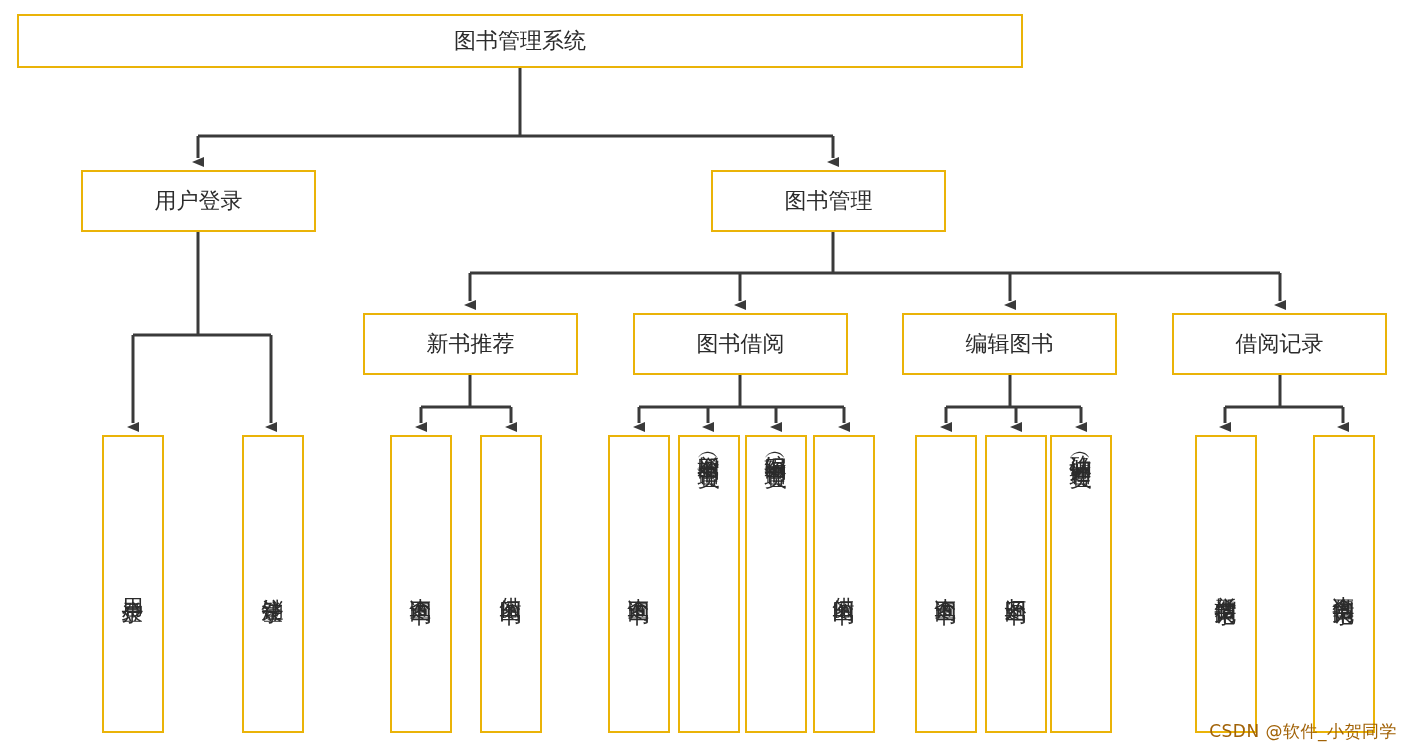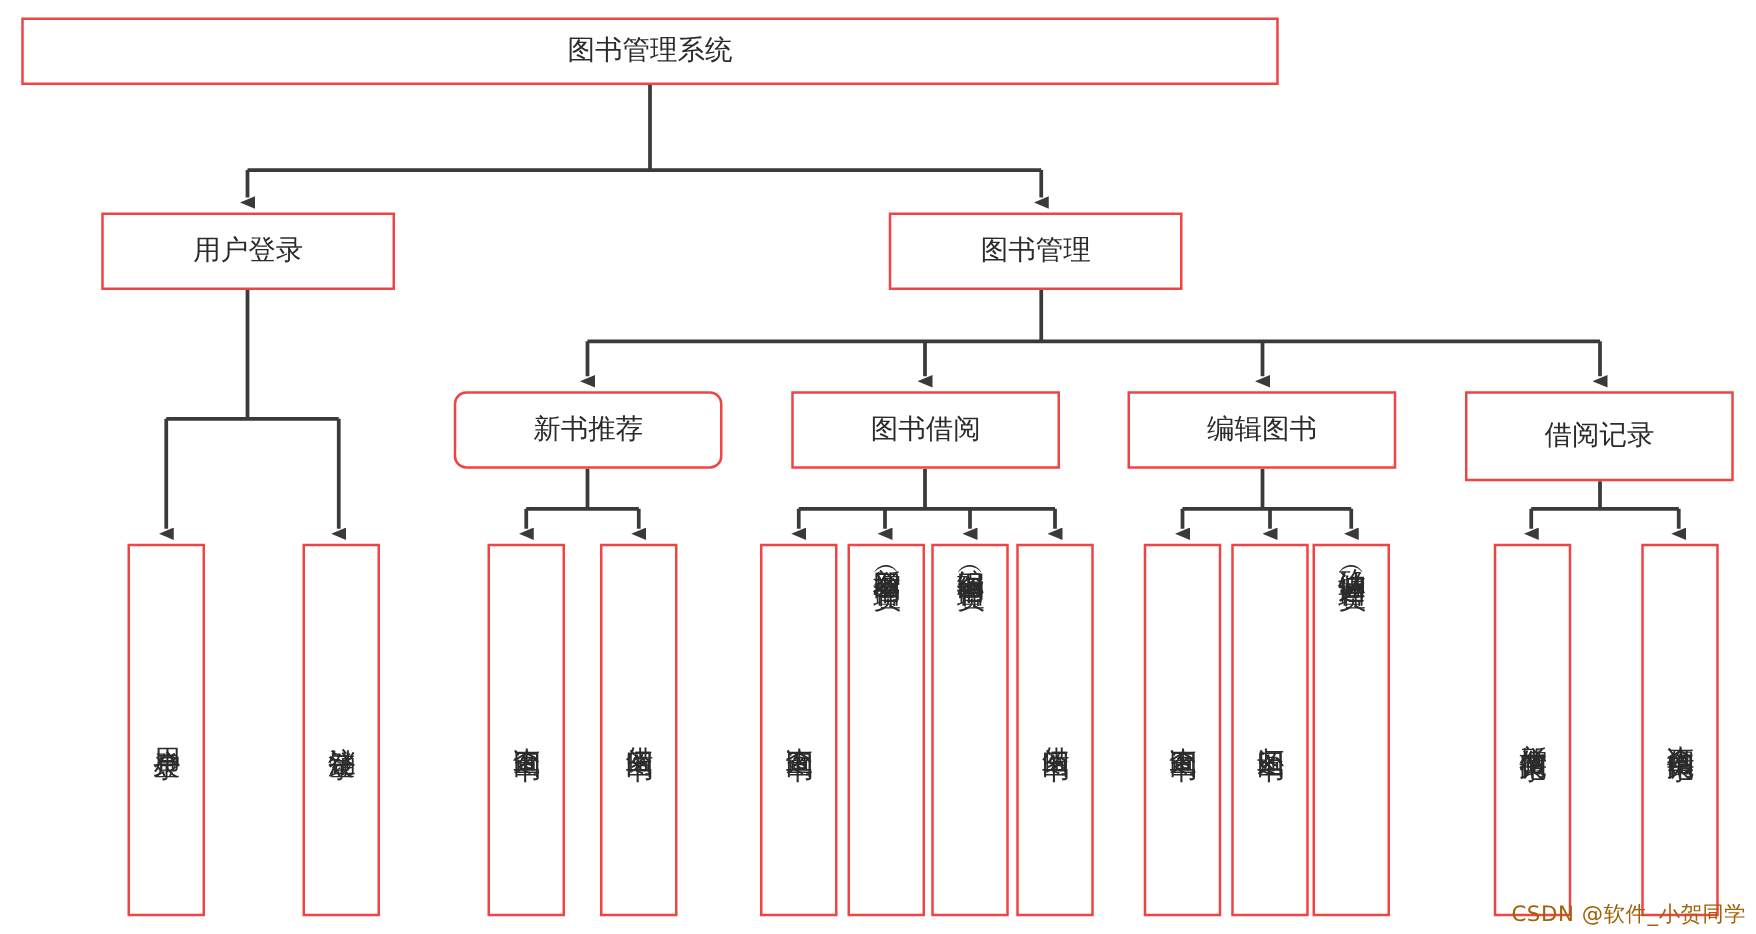--- a/index.html
+++ b/index.html
@@ -6,21 +6,21 @@
   body{
     width:1405px;height:747px;overflow:hidden;
     font-family:"DejaVu Sans","Liberation Sans",sans-serif;
     position:relative;
   }
   #diagram{position:absolute;left:0;top:0;width:1405px;height:747px;}
   .node-box{
     position:absolute;
     box-sizing:border-box;
     background:#ffffff;
-    border:2px solid #ef4444;
+    border:2px solid #eab308;
     display:flex;
     align-items:center;
     justify-content:center;
   }
   .node-box.root{border-width:2px;}
   .lbl-h{
     font-size:22px;color:#2b2b2b;line-height:1.1;
     white-space:nowrap;
   }
   .lbl-v{
@@ -105,30 +105,30 @@
   <span class="lbl-h">图书管理系统</span>
 </div>
 
 <div class="node-box" style="left:81px;top:170px;width:235px;height:62px;">
   <span class="lbl-h">用户登录</span>
 </div>
 <div class="node-box" style="left:711px;top:170px;width:235px;height:62px;">
   <span class="lbl-h">图书管理</span>
 </div>
 
-<div class="node-box" style="left:363px;top:313px;width:215px;height:62px;border-radius:10px;">
+<div class="node-box" style="left:363px;top:313px;width:215px;height:62px;">
   <span class="lbl-h">新书推荐</span>
 </div>
 <div class="node-box" style="left:633px;top:313px;width:215px;height:62px;">
   <span class="lbl-h">图书借阅</span>
 </div>
 <div class="node-box" style="left:902px;top:313px;width:215px;height:62px;">
   <span class="lbl-h">编辑图书</span>
 </div>
-<div class="node-box" style="left:1172px;top:313px;width:215px;height:72px;">
+<div class="node-box" style="left:1172px;top:313px;width:215px;height:62px;">
   <span class="lbl-h">借阅记录</span>
 </div>
 
 <div class="node-box" style="left:102px;top:435px;width:62px;height:298px;">
   <div class="leaf-inner mid">
     <span class="lbl-v">用户登录</span>
   </div>
 </div>
 <div class="node-box" style="left:242px;top:435px;width:62px;height:298px;">
   <div class="leaf-inner mid">

